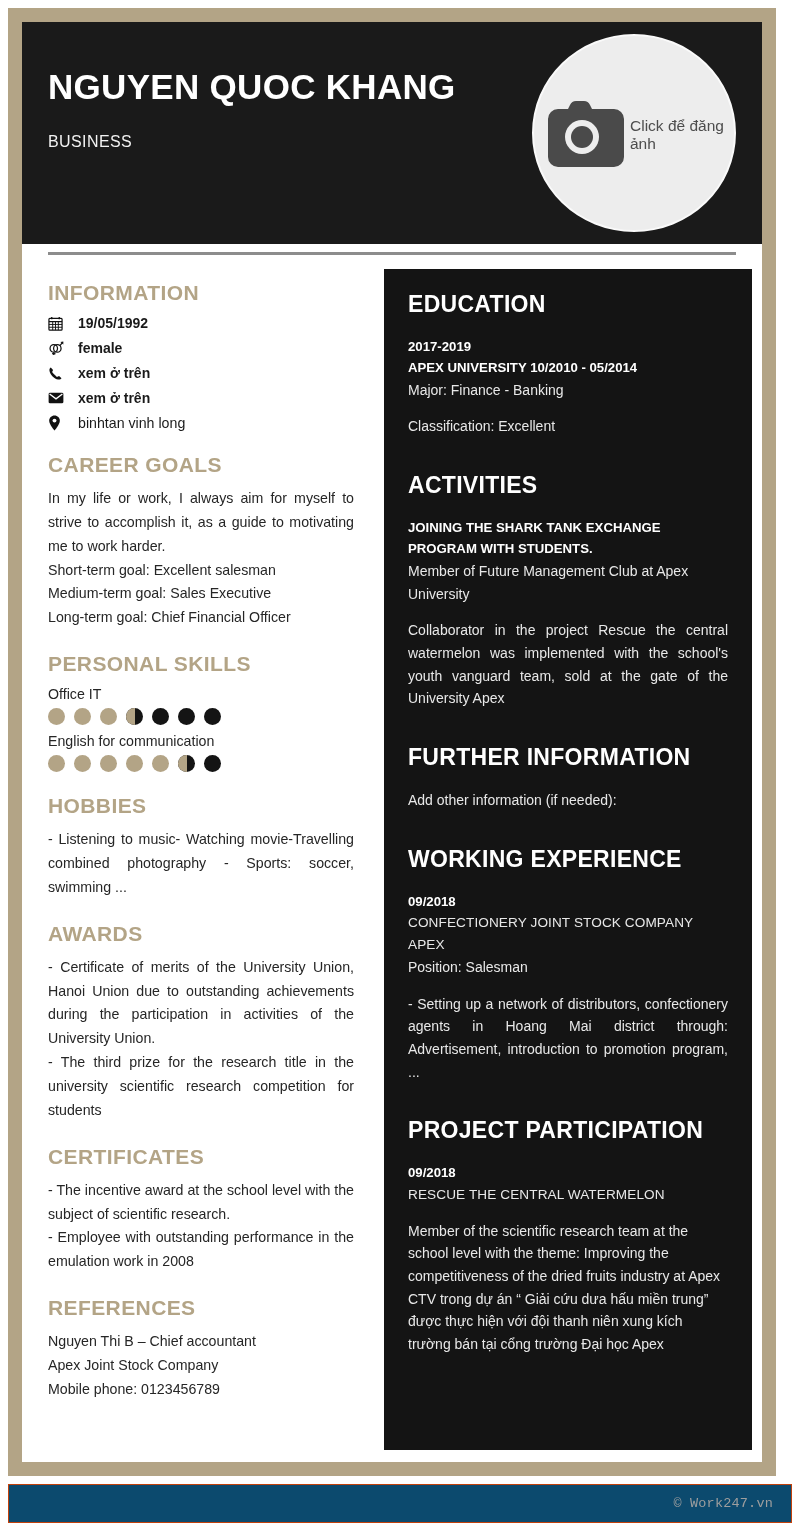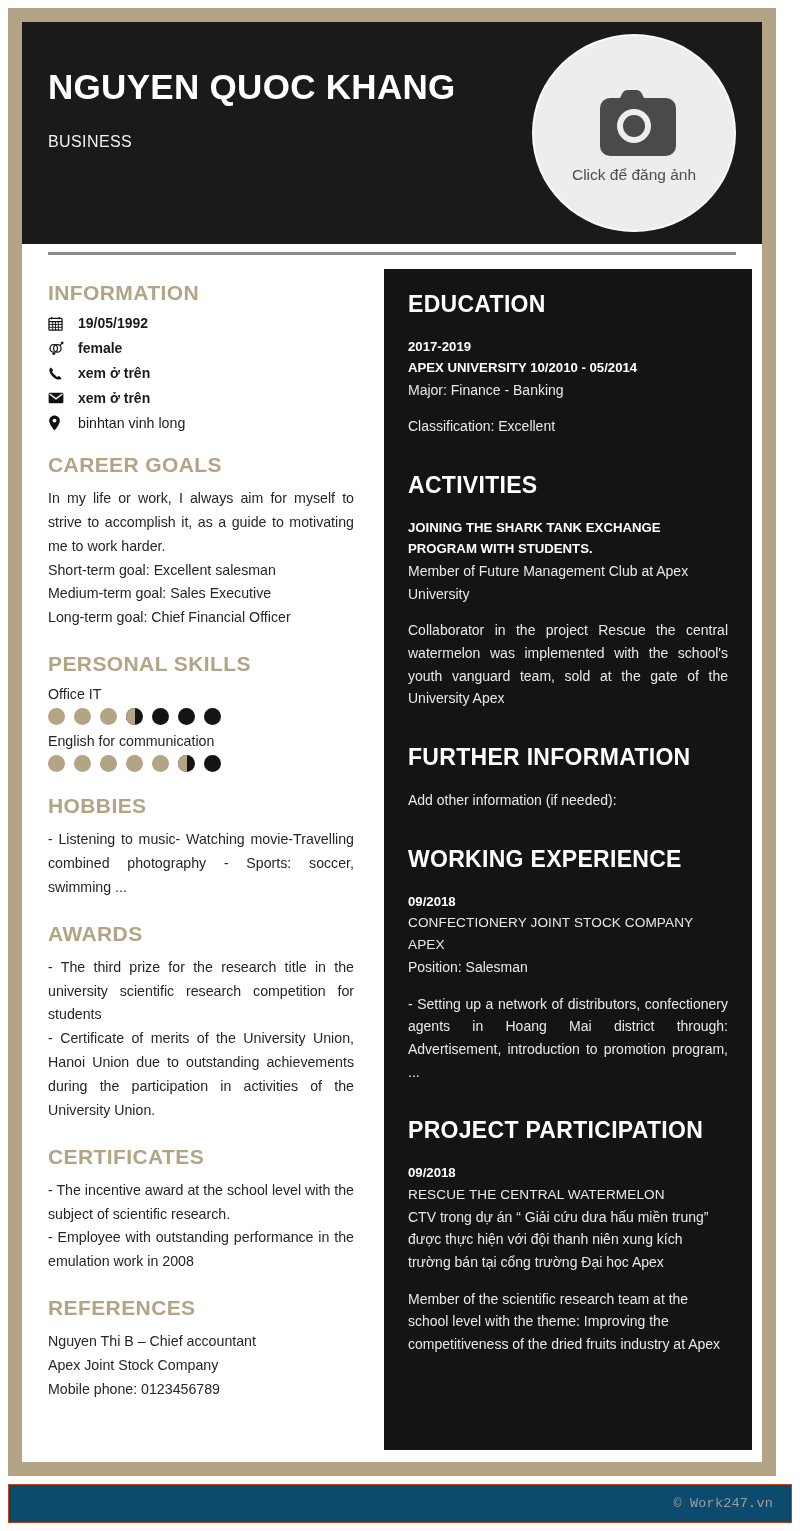--- a/index.html
+++ b/index.html
@@ -60,21 +60,21 @@
   .photo-circle {
     position: absolute;
     right: 26px;
     top: 12px;
     width: 204px;
     height: 198px;
     border-radius: 50%;
     background: #ededed;
     border: 2px solid #fafafa;
     display: flex;
-    flex-direction: column;
+    flex-direction: row;
     align-items: center;
     justify-content: center;
     cursor: pointer;
   }
   .cam-svg { display: block; }
   .photo-caption {
     color: #4d4d4d;
     font-size: 15.5px;
     margin-top: 4px;
   }
@@ -348,22 +348,22 @@
               </div>
           </div>
 
           <div class="sec">
             <div class="l-head">HOBBIES</div>
             <div class="l-text just">-  Listening  to  music-  Watching  movie-Travelling  combined  photography  -  Sports: soccer, swimming ...</div>
           </div>
 
           <div class="sec">
             <div class="l-head">AWARDS</div>
+            <div class="l-text just">- Certificate of merits of the University Union, Hanoi Union  due to outstanding achievements during the participation in activities of the University Union.</div>
             <div class="l-text just">- The third prize for the research title in the university scientific research competition for students</div>
-            <div class="l-text just">- Certificate of merits of the University Union, Hanoi Union  due to outstanding achievements during the participation in activities of the University Union.</div>
           </div>
 
           <div class="sec">
             <div class="l-head">CERTIFICATES</div>
             <div class="l-text just">- The incentive award at the school level with the subject of scientific research.</div>
             <div class="l-text just">- Employee with outstanding performance in the emulation work in 2008</div>
           </div>
 
           <div class="sec">
             <div class="l-head">REFERENCES</div>
@@ -411,22 +411,22 @@
                 <div class="r-text">Position: Salesman</div>
                 <div class="r-text just gap">- Setting up a network of distributors, confectionery agents in Hoang Mai district through: Advertisement, introduction to promotion program, ...</div>
               </div>
             </div>
 
             <div class="r-sec">
               <div class="r-head">PROJECT PARTICIPATION</div>
               <div class="r-body">
                 <div class="r-bold">09/2018</div>
                 <div class="r-caps">RESCUE THE CENTRAL WATERMELON</div>
+                <div class="r-text gap">Member of the scientific research team at the school level with the theme: Improving the competitiveness of the dried fruits industry at Apex</div>
                 <div class="r-text">CTV trong dự án “ Giải cứu dưa hấu miền trung” được thực hiện với đội thanh niên xung kích trường bán tại cổng trường Đại học Apex</div>
-                <div class="r-text gap">Member of the scientific research team at the school level with the theme: Improving the competitiveness of the dried fruits industry at Apex</div>
               </div>
             </div>
 
           </div>
         </div>
 
       </div>
     </div>
   </div>
 

